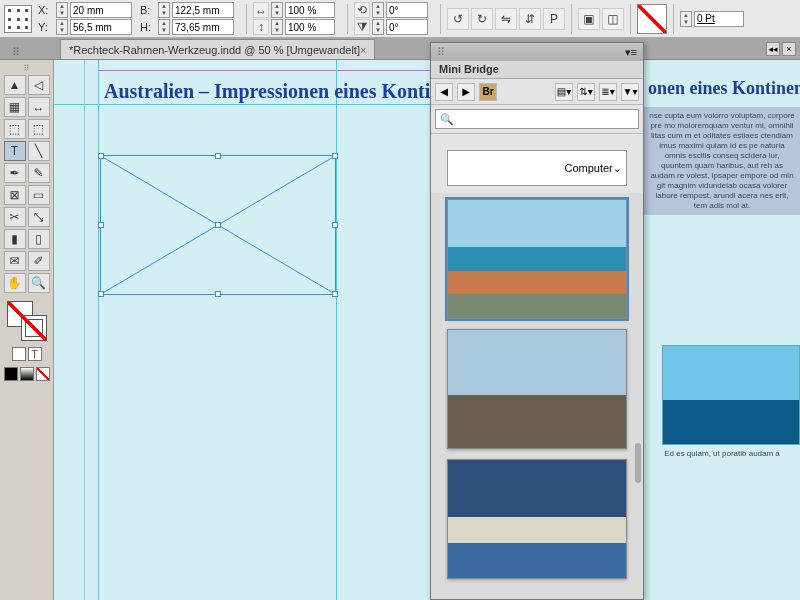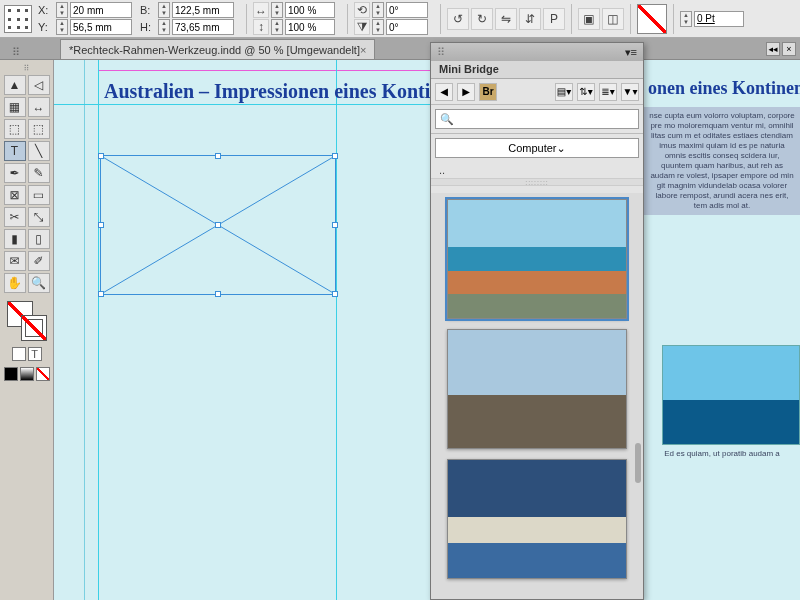--- a/index.html
+++ b/index.html
@@ -45,21 +45,21 @@
 .frame svg{position:absolute;inset:0;width:100%;height:100%;}
 .handle-dot{position:absolute;width:6px;height:6px;background:#fff;border:1px solid #3a8fd8;}
 .bridge { position:absolute; left:430px; top:42px; width:214px; height:558px; background:#e4e4e4; border:1px solid #777; box-shadow:2px 2px 6px rgba(0,0,0,0.3); z-index:20;}
 .bridge-head{height:18px;background:linear-gradient(#c4c4c4,#afafaf);display:flex;align-items:center;padding:0 6px;font-size:10px;color:#222;justify-content:space-between;}
 .bridge-tab{height:18px;background:#d8d8d8;border-bottom:1px solid #aaa;padding:2px 8px;font-size:11px;font-weight:bold;color:#333;}
 .bridge-tools{height:26px;display:flex;align-items:center;padding:0 4px;gap:4px;border-bottom:1px solid #bbb;background:#e4e4e4;}
 .bt{width:18px;height:18px;border:1px solid #bbb;background:#eee;font-size:10px;display:flex;align-items:center;justify-content:center;cursor:pointer;}
 .bridge-search{padding:4px;border-bottom:1px solid #bbb;}
 .bridge-search .srch{display:flex;align-items:center;border:1px solid #999;background:#fff;height:20px;padding:0 4px;gap:4px;}
 .bridge-search input{border:none;outline:none;flex:1;font-size:11px;}
-.bridge-combo{margin:4px;height:20px;border:1px solid #999;background:#fff;display:flex;align-items:center;justify-content:center;padding:0 4px;font-size:11px;cursor:pointer;}
+.bridge-combo{margin:16px;height:36px;border:1px solid #999;background:#fff;display:flex;align-items:center;justify-content:flex-end;padding:0 4px;font-size:11px;cursor:pointer;}
 .bridge-path{padding:2px 8px;font-size:11px;color:#444;}
 .bridge-grip{height:8px;text-align:center;color:#999;letter-spacing:1px;font-size:7px;border-top:1px solid #ccc;border-bottom:1px solid #ccc;background:#dcdcdc;}
 .thumbs{position:absolute;top:150px;bottom:0;left:0;right:0;overflow:hidden;padding:6px;display:flex;flex-direction:column;gap:10px;align-items:center;background:#dbdbdb;}
 .thumb{width:180px;height:120px;border:1px solid #888;box-shadow:0 1px 3px rgba(0,0,0,.3);}
 .thumb.sel{outline:2px solid #4a88c7;}
 .scroll-thumb{position:absolute;right:2px;top:250px;width:6px;height:40px;background:#aaa;border-radius:3px;}
 .page2{position:absolute;left:644px;top:60px;width:156px;height:540px;background:#d3eff3;overflow:hidden;}
 .page2 .hd{font-family:"Times New Roman",serif;font-weight:bold;color:#1b3e9b;font-size:18px;margin:18px 0 0 4px;white-space:nowrap;}
 .page2 .lorem{font-size:8px;line-height:10px;color:#3b4560;background:#b6c6d9;padding:4px;margin-top:8px;text-align:center;}
 .page2 .pic{margin:130px 0 0 18px;width:138px;height:100px;border:1px solid #6aa;}

